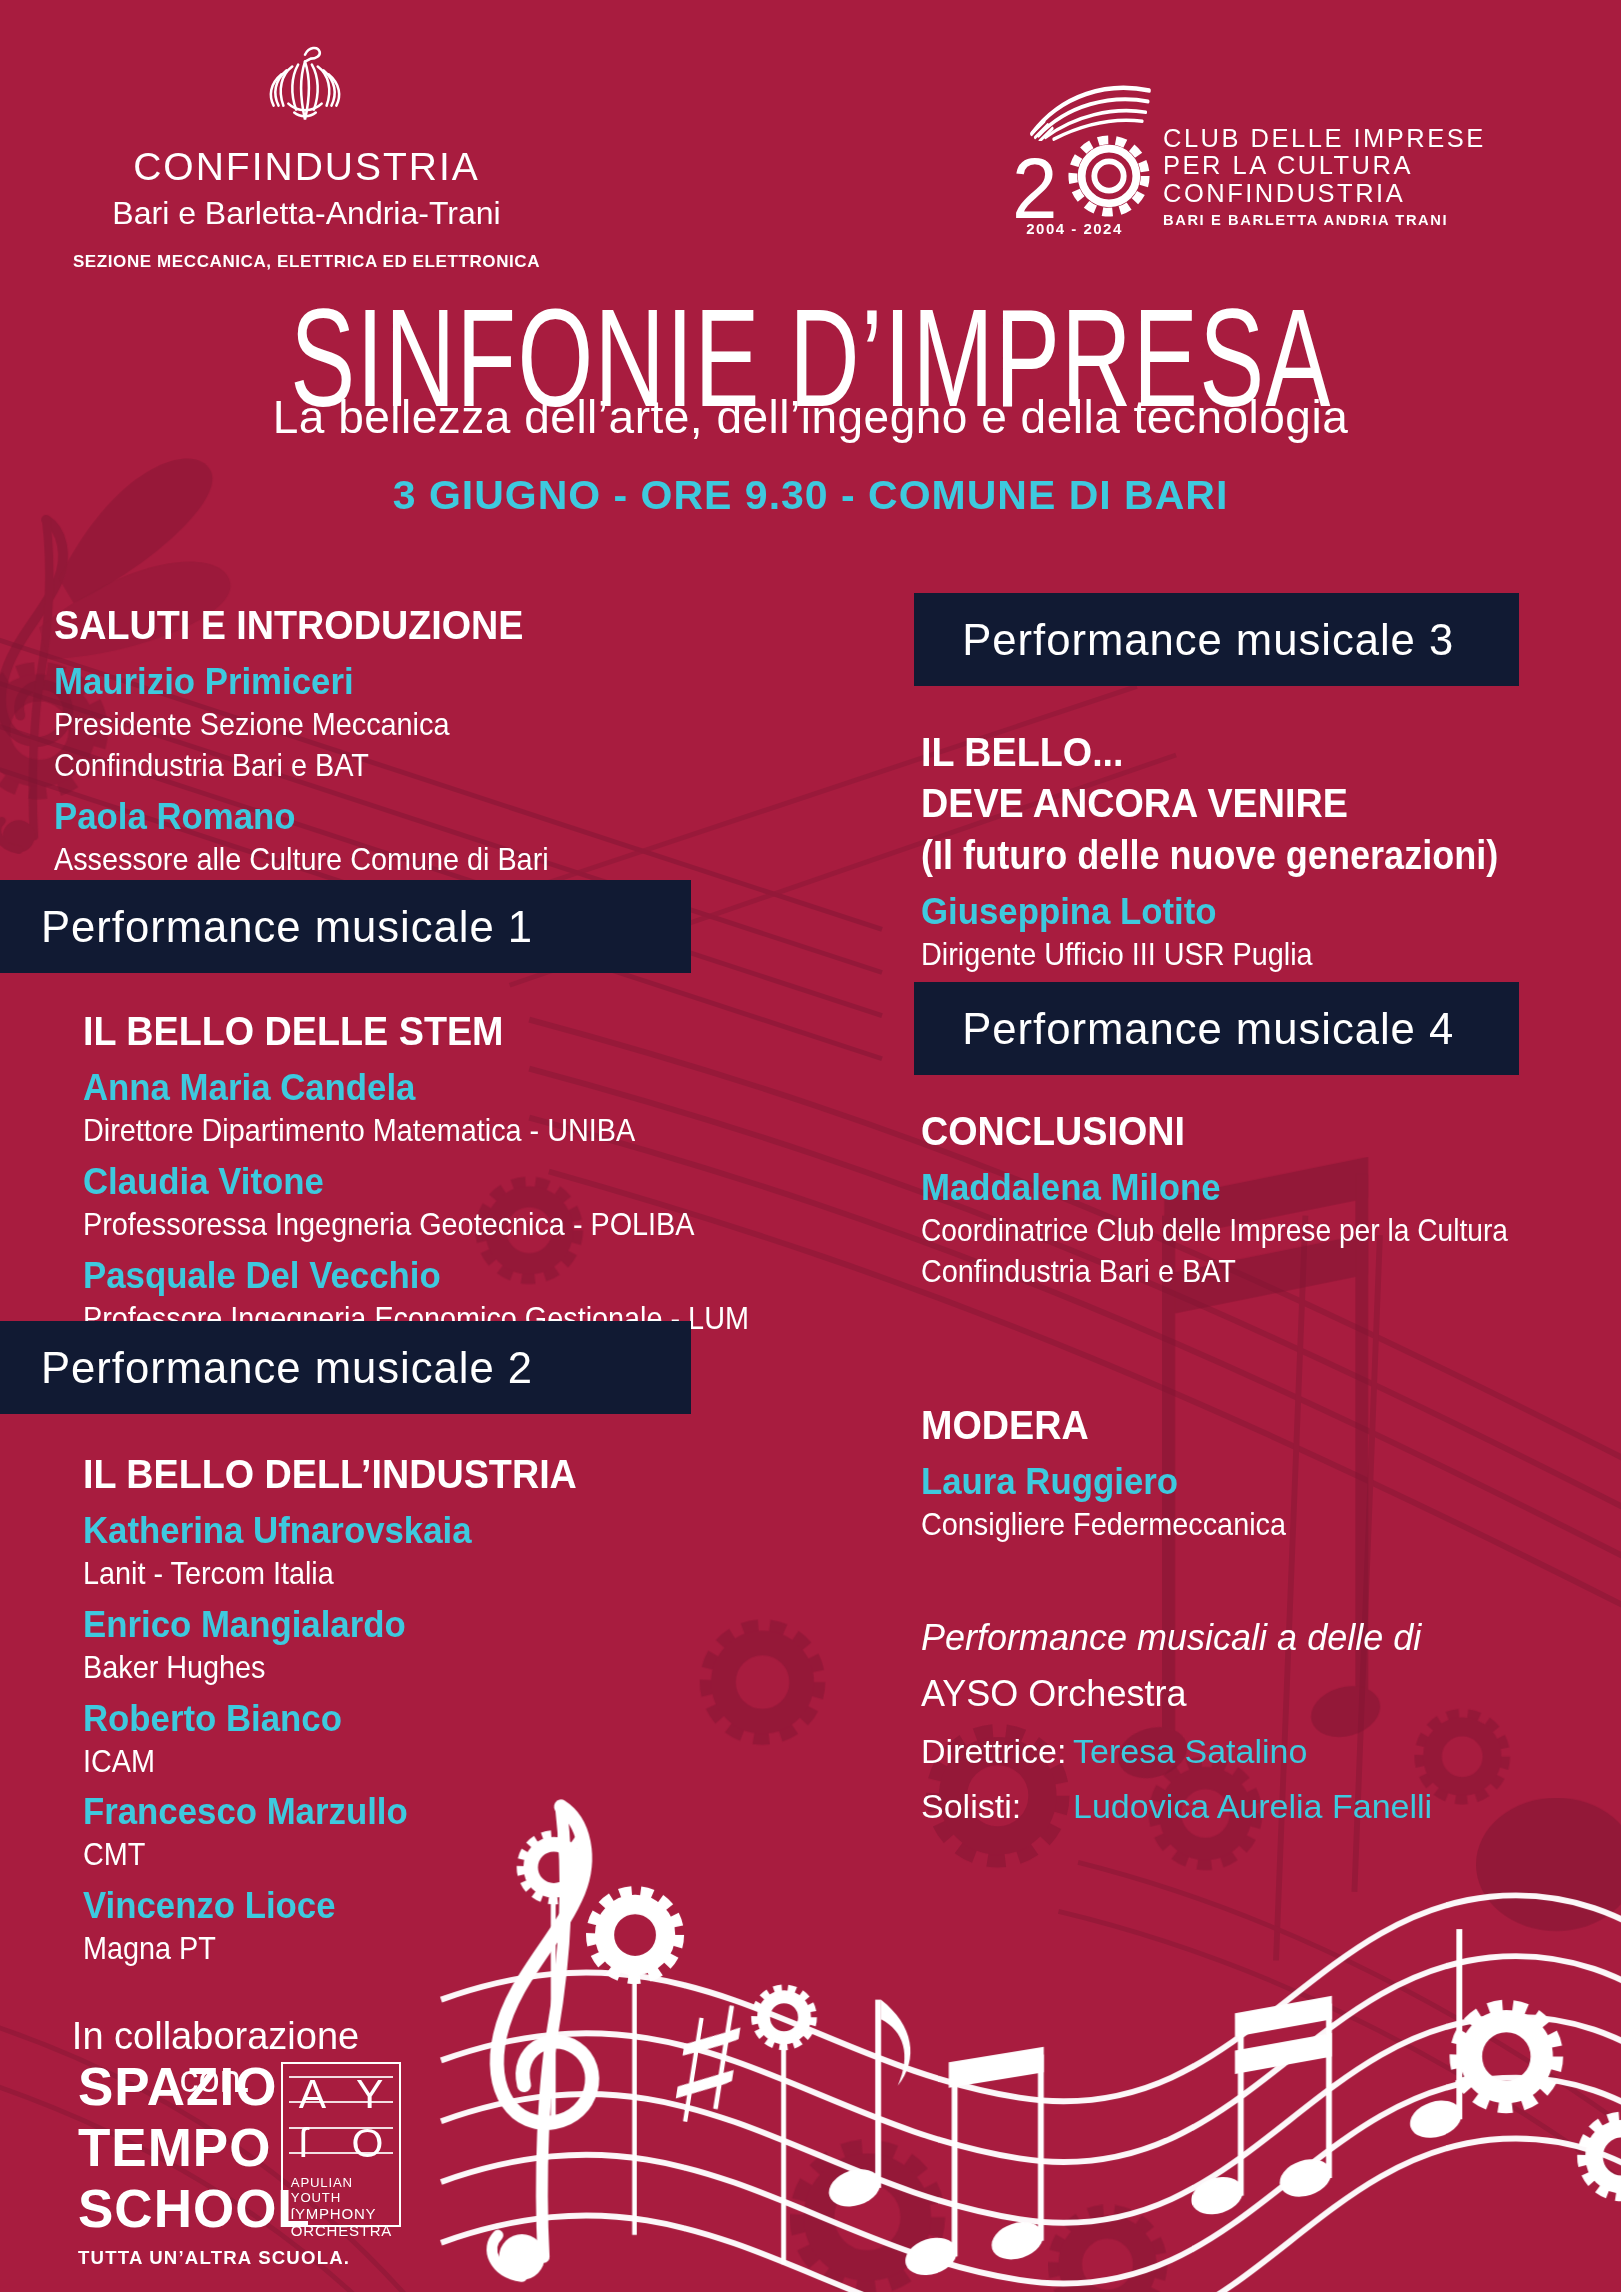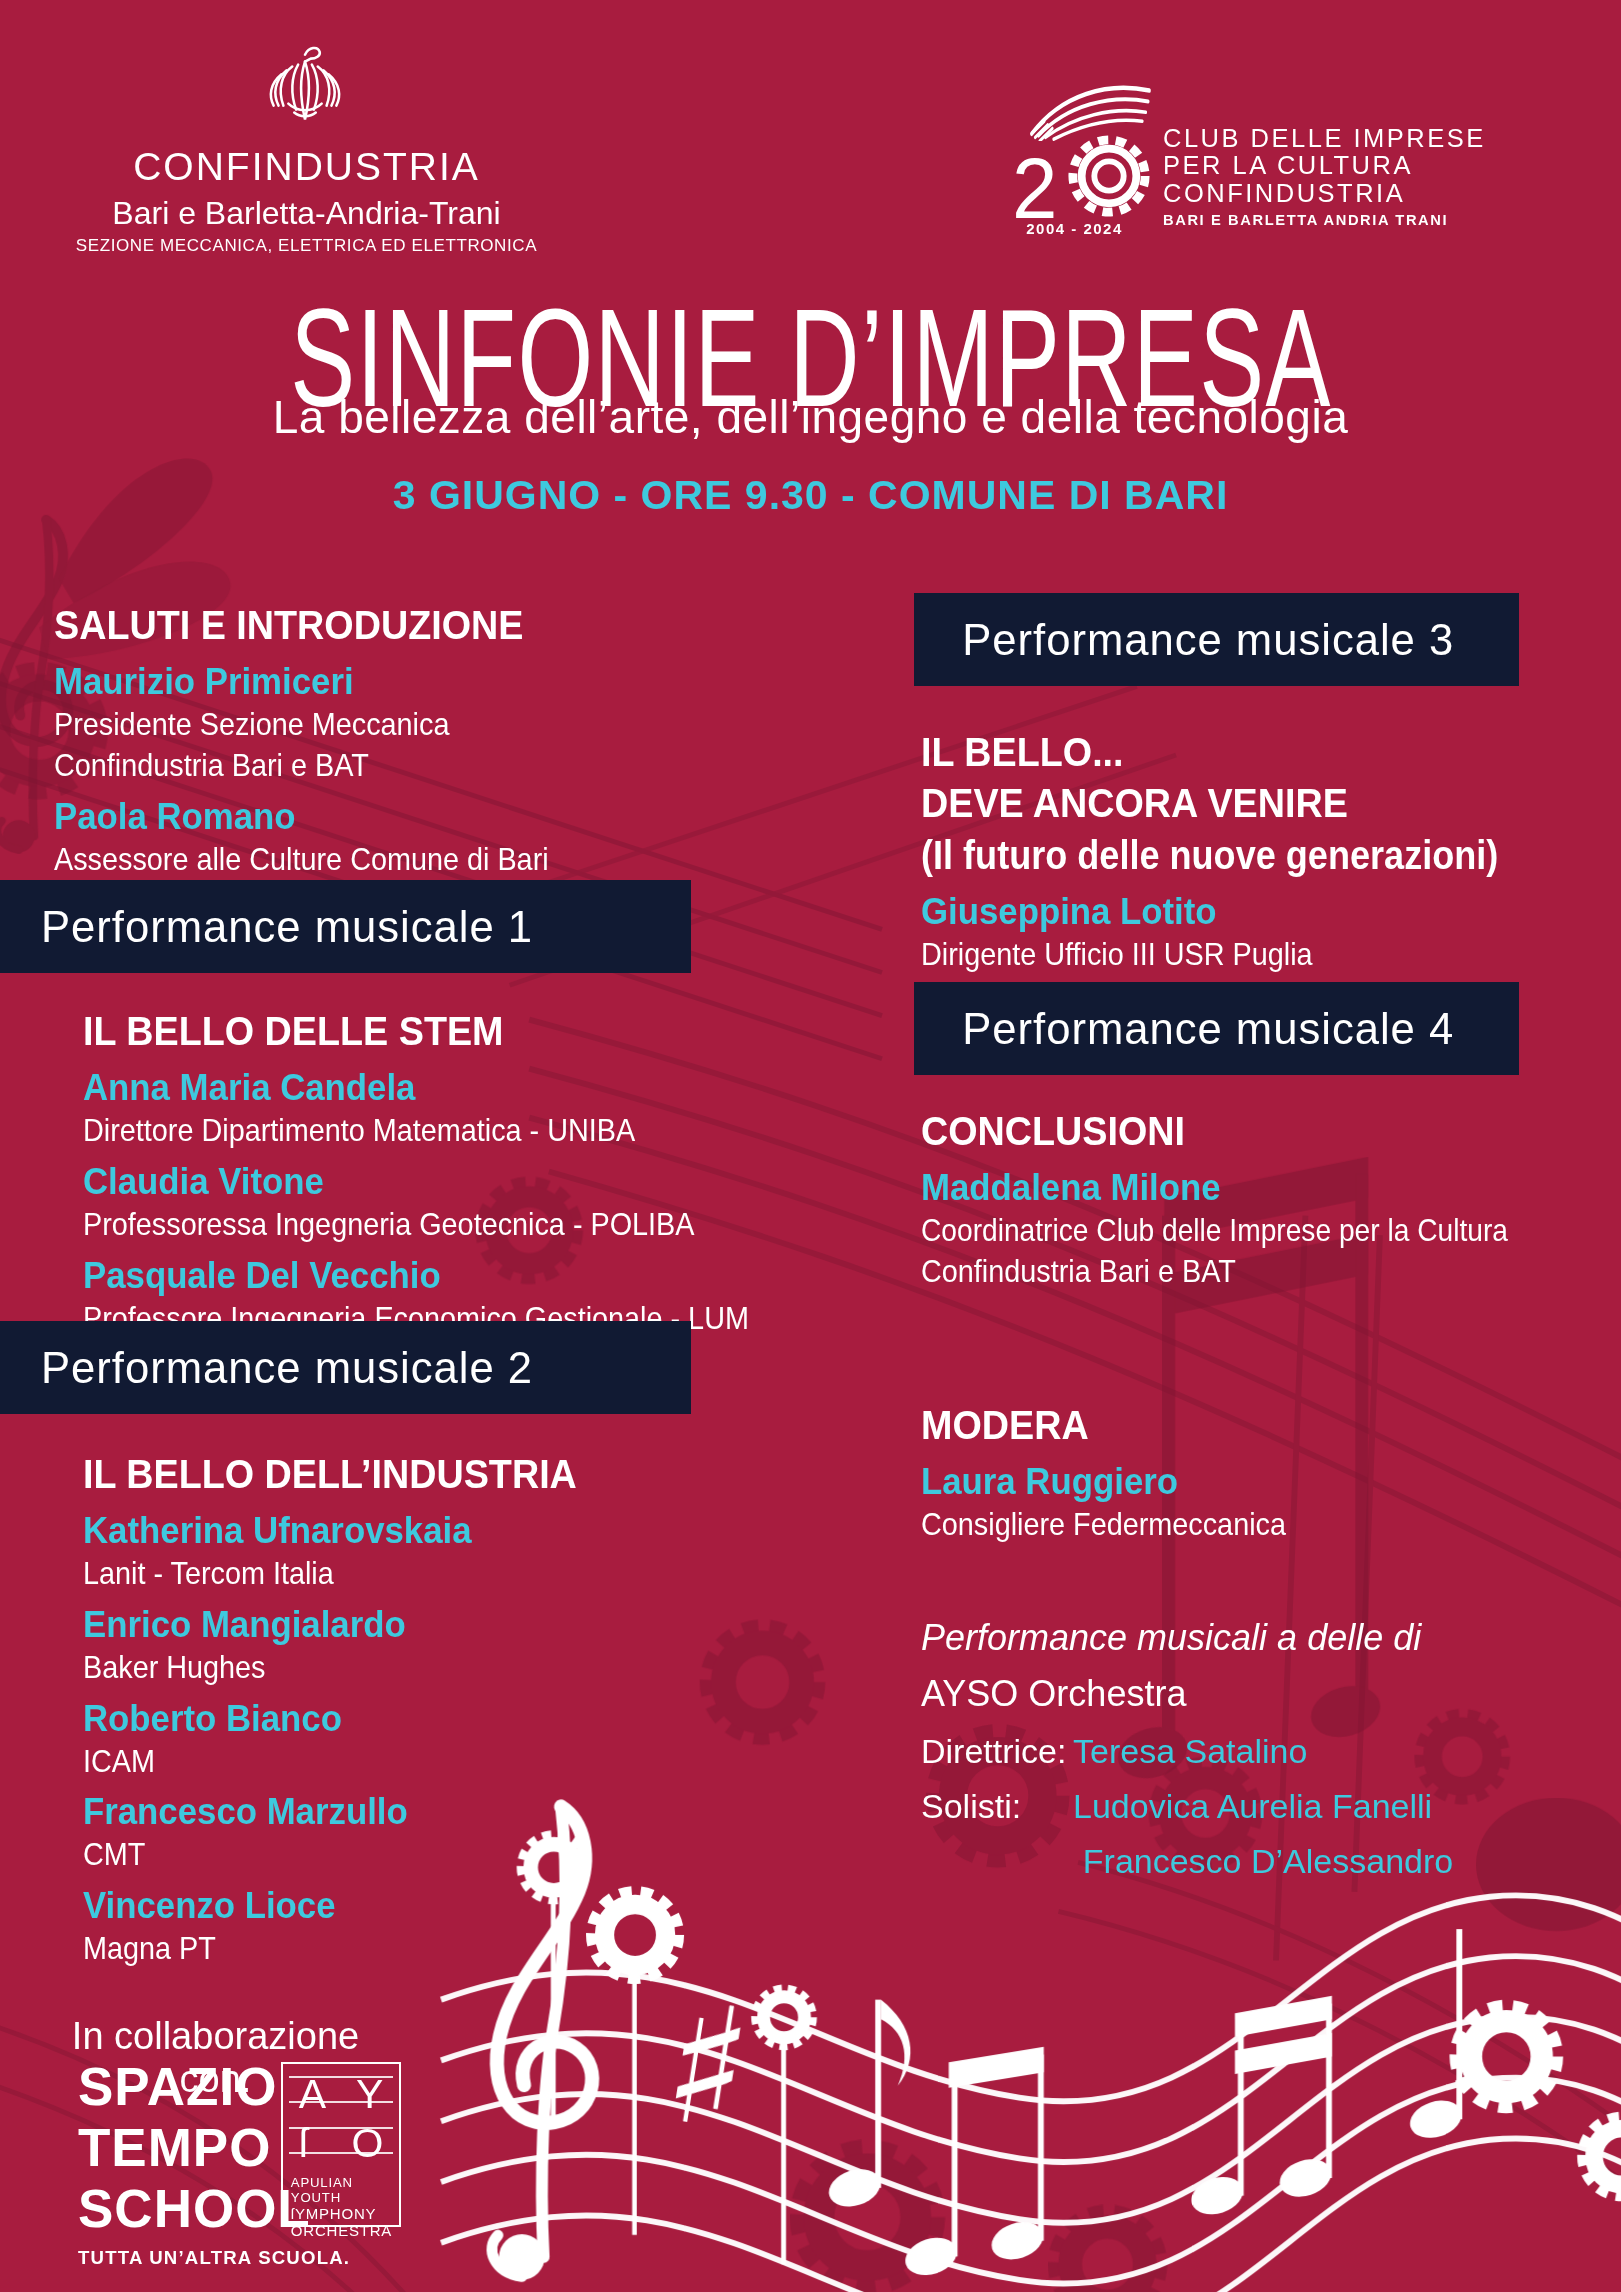--- a/index.html
+++ b/index.html
@@ -13,21 +13,21 @@
     position:relative;width:1621px;height:2293px;overflow:hidden;
     background:var(--bg);
     font-family:"Liberation Sans", sans-serif;color:#fff;
   }
   .abs{position:absolute;}
   svg{display:block;}
   
   .conf-block{left:59px;top:145px;width:495px;text-align:center;}
   .conf-brand{font-size:39px;font-weight:400;letter-spacing:2px;}
   .conf-terr{font-size:32px;font-weight:400;margin-top:5.9px;}
-  .conf-sect{font-size:17px;font-weight:400;letter-spacing:0.6px;margin-top:4px;}
+  .conf-sect{font-size:17px;font-weight:700;letter-spacing:0.6px;margin-top:20px;}
   .club-digit{left:1012px;top:145px;font-size:86px;font-weight:400;line-height:1;transform:scaleX(.95);transform-origin:0 50%;}
   .club-years{left:1006px;top:220px;width:137px;text-align:center;font-size:15px;font-weight:700;letter-spacing:1.5px;}
   .club-text{left:1163px;top:125px;}
   .club-l{font-size:25.5px;font-weight:400;letter-spacing:2.5px;line-height:27.4px;white-space:nowrap;}
   .club-s{font-size:14.7px;font-weight:700;letter-spacing:1.6px;margin-top:4.9px;white-space:nowrap;}
   
   .title-wrap{left:0;top:282px;width:1621px;text-align:center;}
   .title-main{display:inline-block;font-size:139px;font-weight:400;letter-spacing:2px;line-height:1.1;transform:scaleX(.70);white-space:nowrap;}
   .title-sub{left:0;top:390px;width:1621px;text-align:center;font-size:46px;font-weight:400;letter-spacing:0.5px;}
   .title-date{left:0;top:472px;width:1621px;text-align:center;font-size:41px;font-weight:700;letter-spacing:1px;color:var(--cyan);}
@@ -299,21 +299,20 @@
     <div class="cr-row">
       <span class="cr-lbl">Direttrice:</span>
       <span class="cr-val">Teresa Satalino</span>
     </div>
     <div class="cr-row">
       <span class="cr-lbl">Solisti:</span>
       <span class="cr-val">Ludovica Aurelia Fanelli</span>
     </div>
     <div class="cr-row">
       <span class="cr-lbl"></span>
-      <span class="cr-val cr-ind">Francesco D’Alessandro</span>
     </div>
   </div>
 
   <div class="abs collab" style="z-index:2;">In collaborazione con:</div>
 
   <div class="abs spazio" style="z-index:2;">
     <div class="spazio-l">SPAZIO</div>
     <div class="spazio-l">TEMPO</div>
     <div class="spazio-l">SCHOOL</div>
     <div class="spazio-tag">TUTTA UN’ALTRA SCUOLA.</div>

